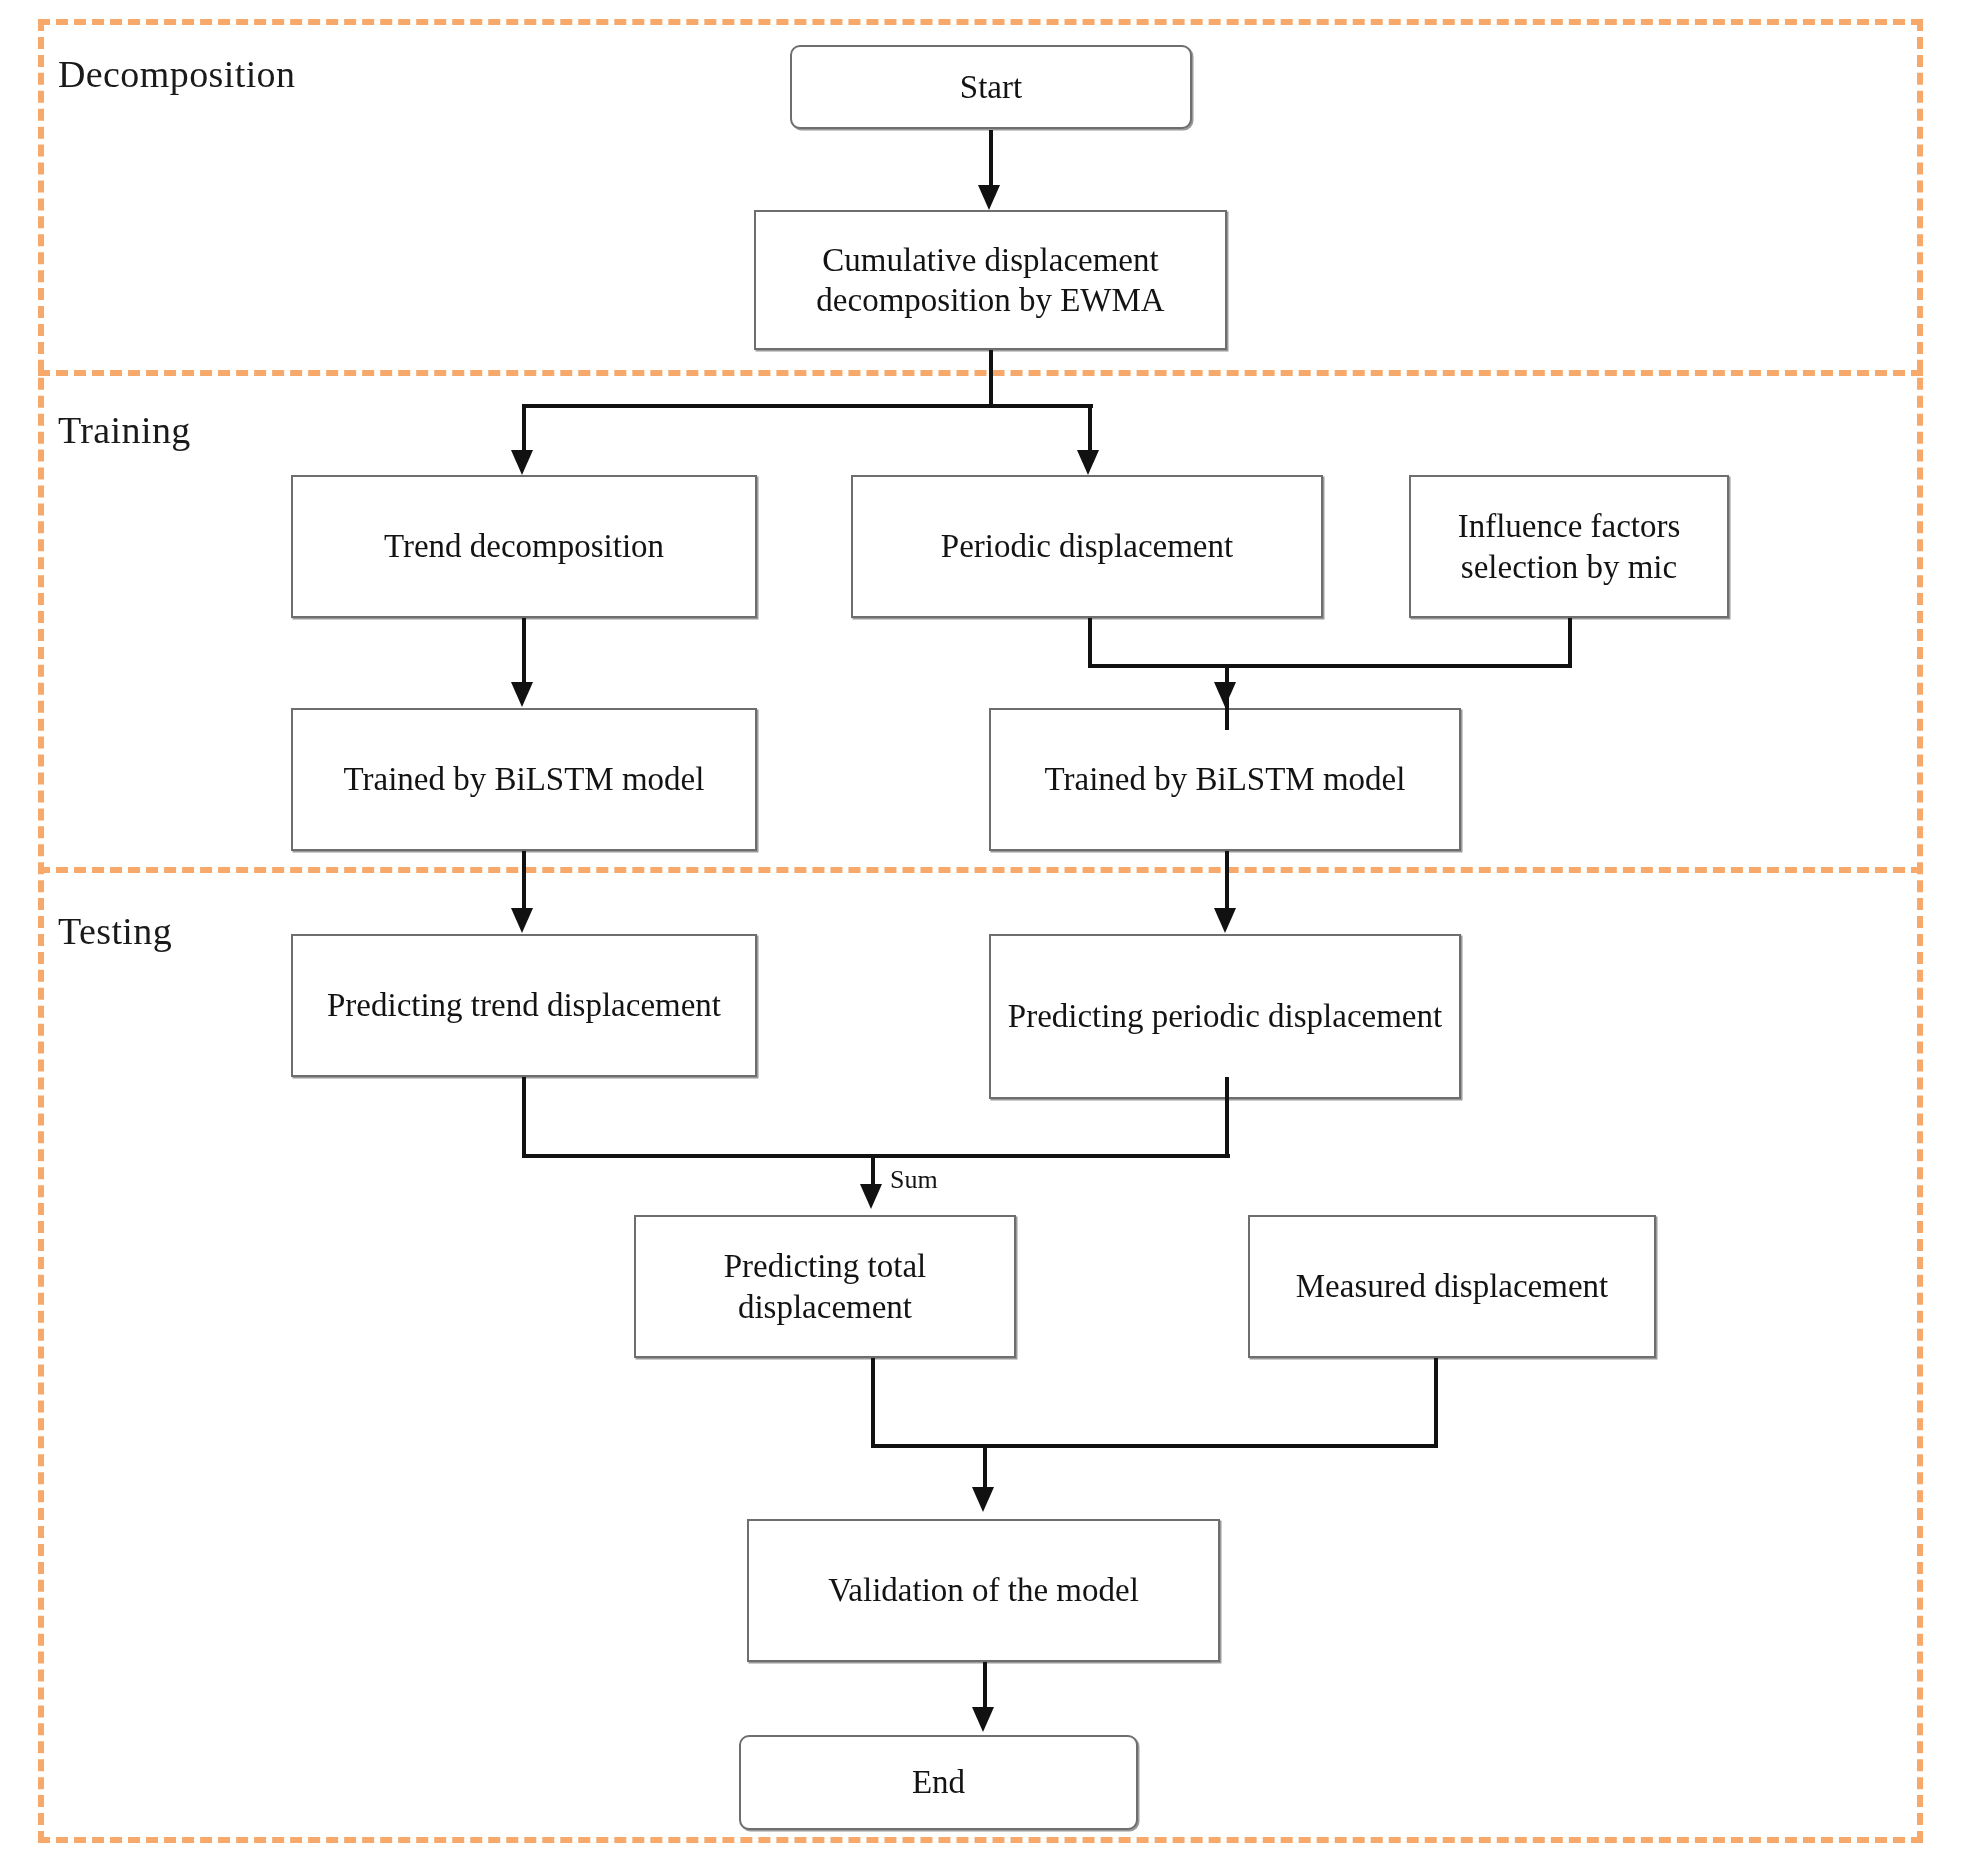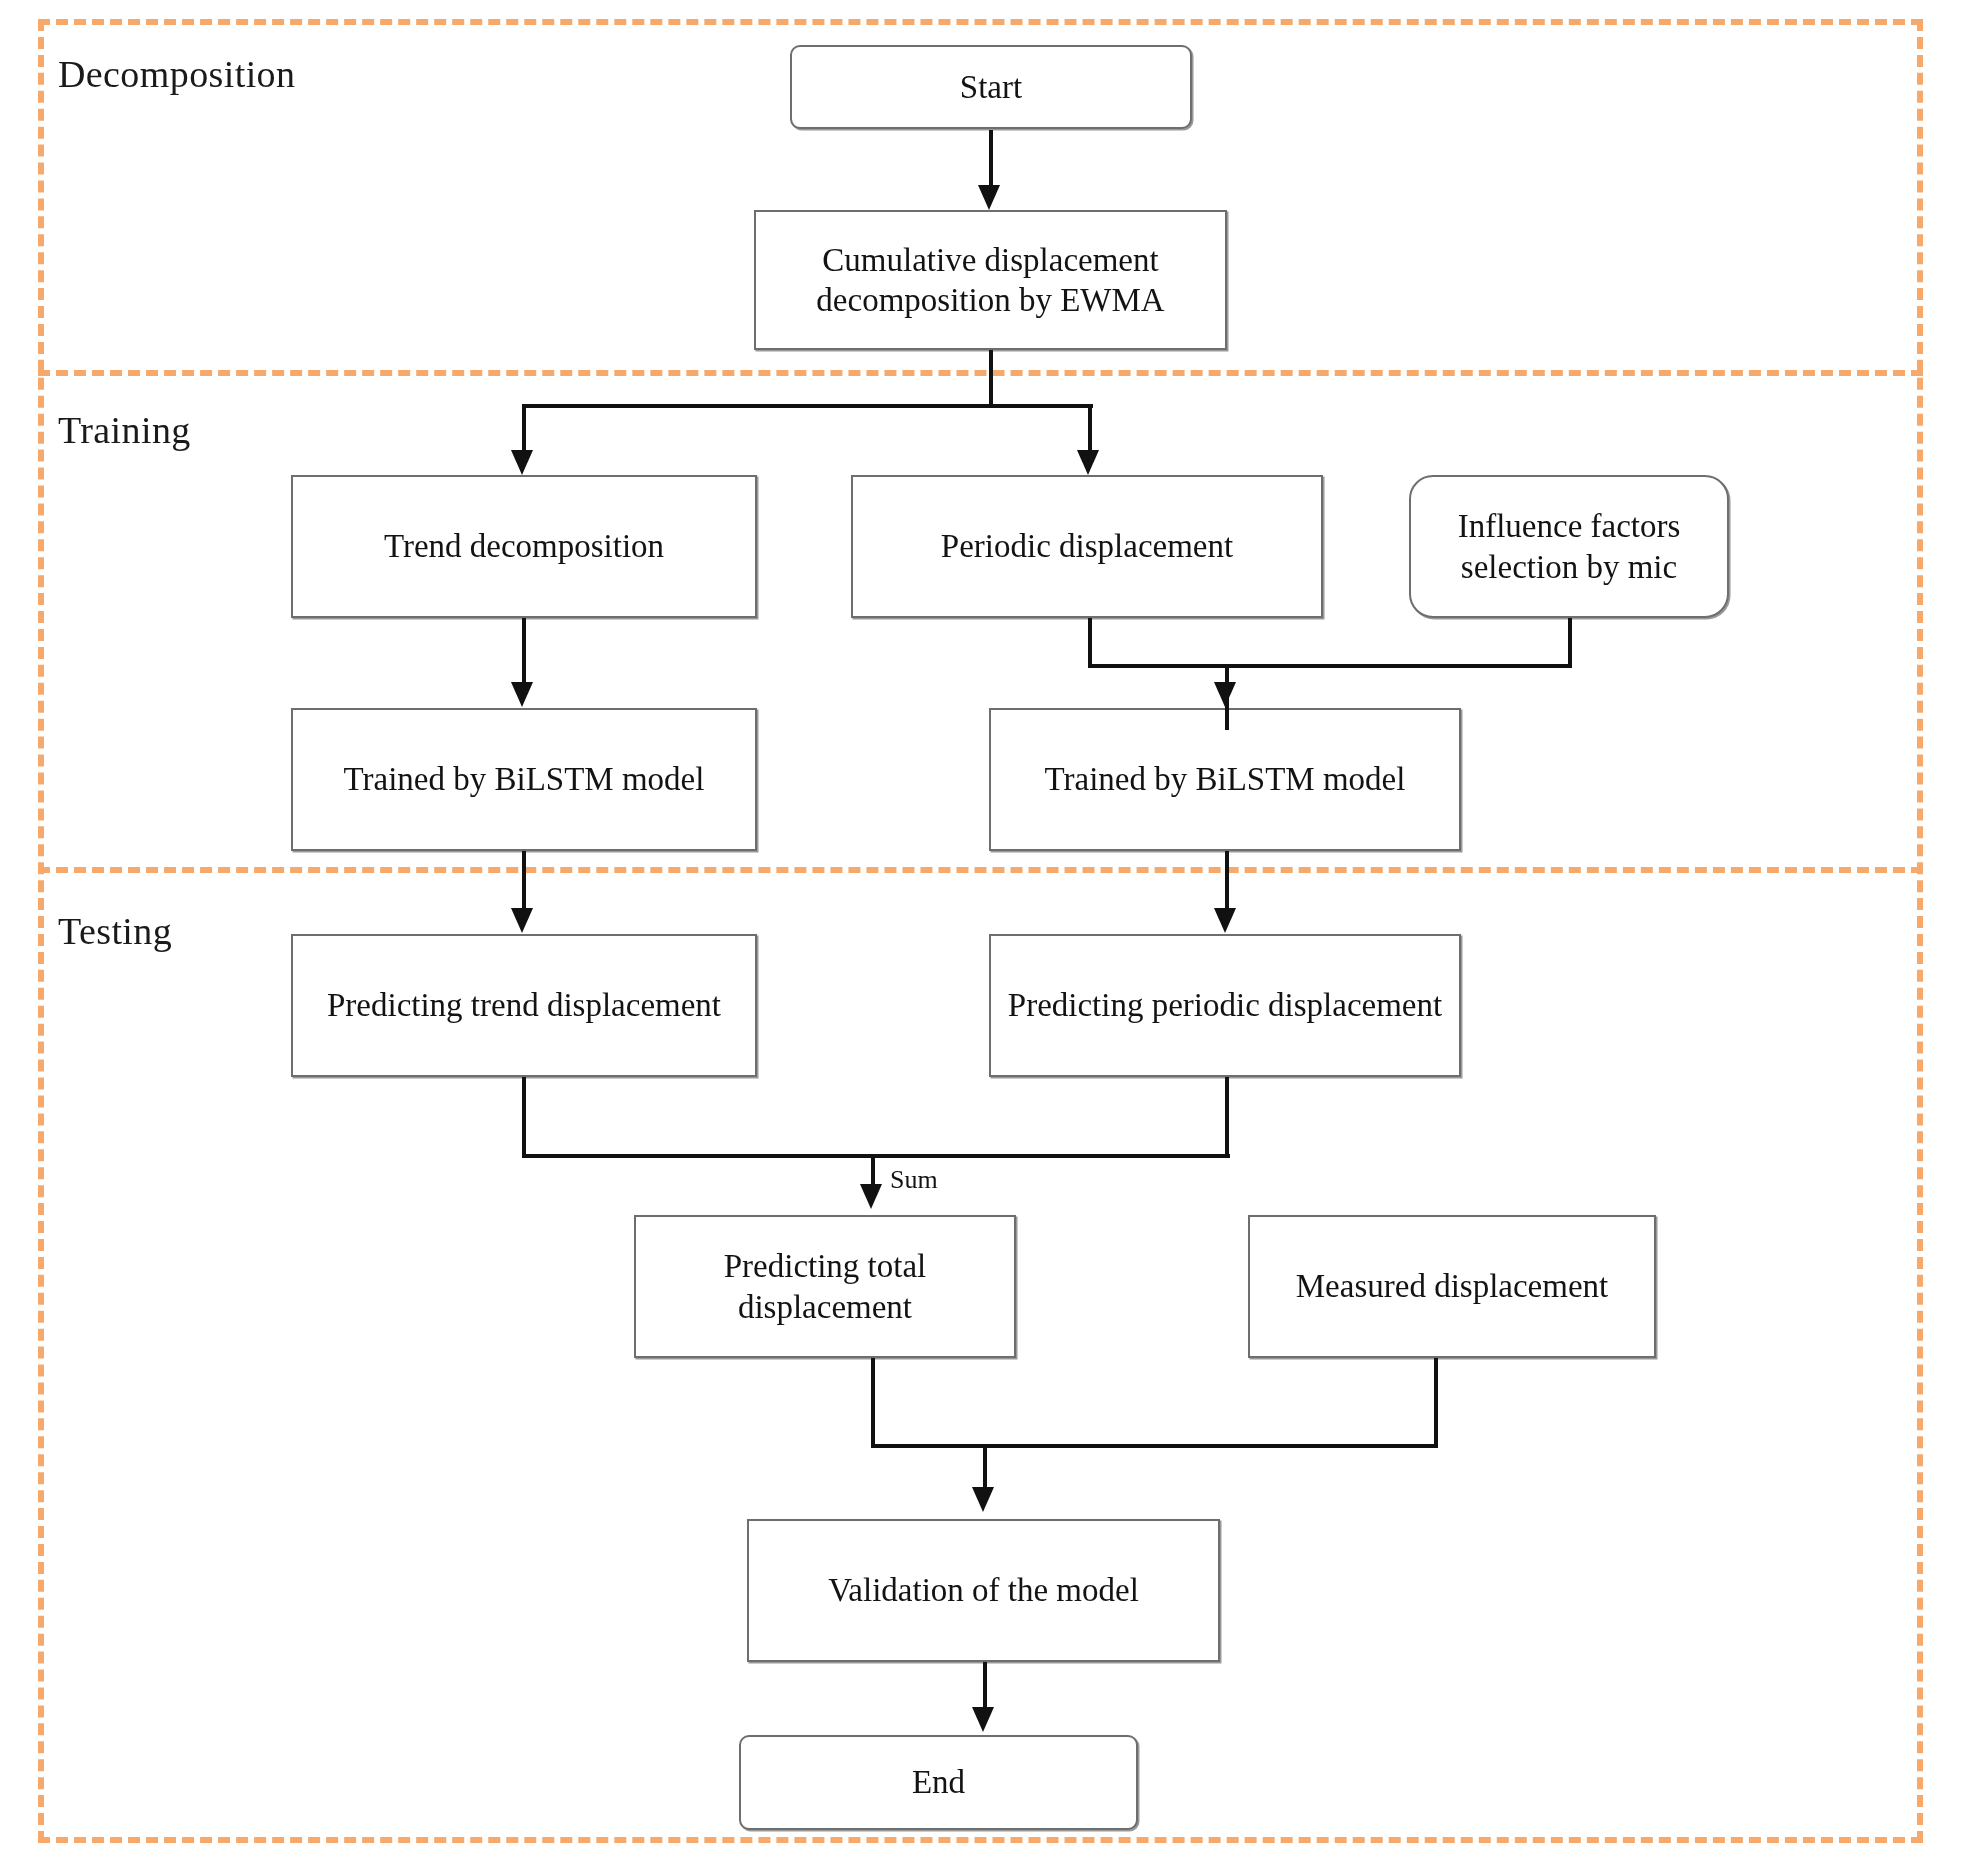--- a/index.html
+++ b/index.html
@@ -104,29 +104,29 @@
   <div class="section-label" id="label-testing">Testing</div>
 
   <div class="node terminal" style="left:790px; top:45px; width:402px; height:84px;">Start</div>
 
   <div class="node" style="left:754px; top:210px; width:473px; height:140px;">Cumulative displacement decomposition by EWMA</div>
 
   <div class="node" style="left:291px; top:475px; width:466px; height:143px;">Trend decomposition</div>
 
   <div class="node" style="left:851px; top:475px; width:472px; height:143px;">Periodic displacement</div>
 
-  <div class="node" style="left:1409px; top:475px; width:320px; height:143px;border-radius:24px;">Influence factors selection by mic</div>
+  <div class="node" style="left:1409px; top:475px; width:320px; height:143px;">Influence factors selection by mic</div>
 
   <div class="node" style="left:291px; top:708px; width:466px; height:143px;">Trained by BiLSTM model</div>
 
   <div class="node" style="left:989px; top:708px; width:472px; height:143px;">Trained by BiLSTM  model</div>
 
   <div class="node" style="left:291px; top:934px; width:466px; height:143px;">Predicting trend displacement</div>
 
-  <div class="node" style="left:989px; top:934px; width:472px; height:143px;">Predicting periodic displacement</div>
+  <div class="node" style="left:989px; top:934px; width:472px; height:165px;">Predicting periodic displacement</div>
 
   <div class="node" style="left:634px; top:1215px; width:382px; height:143px;text-align:center;">Predicting total displacement</div>
 
   <div class="node" style="left:1231px; top:1215px; width:408px; height:143px;margin-left:17px;">Measured displacement</div>
 
   <div class="node" style="left:747px; top:1519px; width:473px; height:143px;">Validation of the model</div>
 
   <div class="node terminal" style="left:739px; top:1735px; width:399px; height:95px;">End</div>
 
   <div class="vline" style="left:989px; top:130px; height:57px;"></div>

